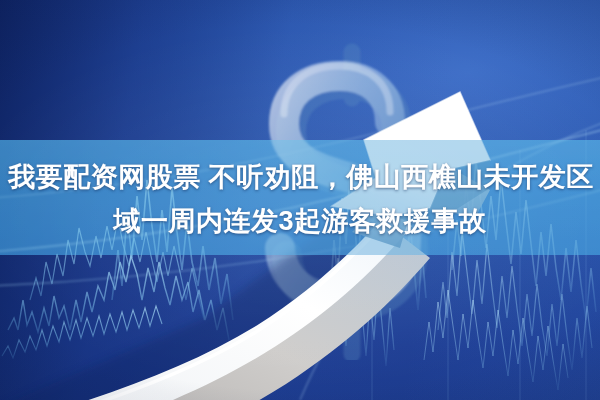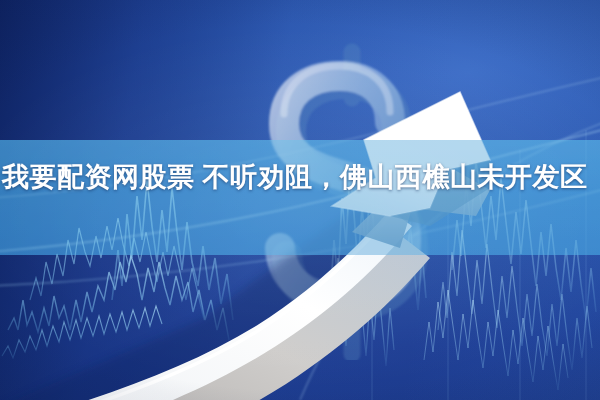--- a/index.html
+++ b/index.html
@@ -90,21 +90,21 @@
     height: 115px;
     background: rgba(38,112,178,0.42);
   }
 
   
   .headline {
     position: absolute;
     left: 0;
     top: 155px;
     width: 600px;
-    text-align: left;
+    text-align: center;
     color: #ffffff;
     font-weight: bold;
     font-size: 27px;
     line-height: 44px;
     letter-spacing: 0.5px;
     text-shadow: 0 1px 3px rgba(8,28,72,0.55), 0 0 1px rgba(255,255,255,0.35);
     white-space: nowrap;
   }
   .headline .ln {
     display: block;
@@ -258,15 +258,16 @@
 
     <path d="M 430,196 L 470,188 L 486,150 L 530,140 L 530,168 L 470,206 Z" fill="#4a6487" opacity="0.55"></path>
   </svg>
 
   <div class="band-soft"></div>
   <div class="band"></div>
   <div class="bg-vignette"></div>
 
   <div class="headline">
     <span class="ln ln1">我要配资网股票 不听劝阻，佛山西樵山未开发区</span>
+    <span class="ln ln2">域一周内连发3起游客救援事故</span>
   </div>
 
 </div>
 
 </body></html>

